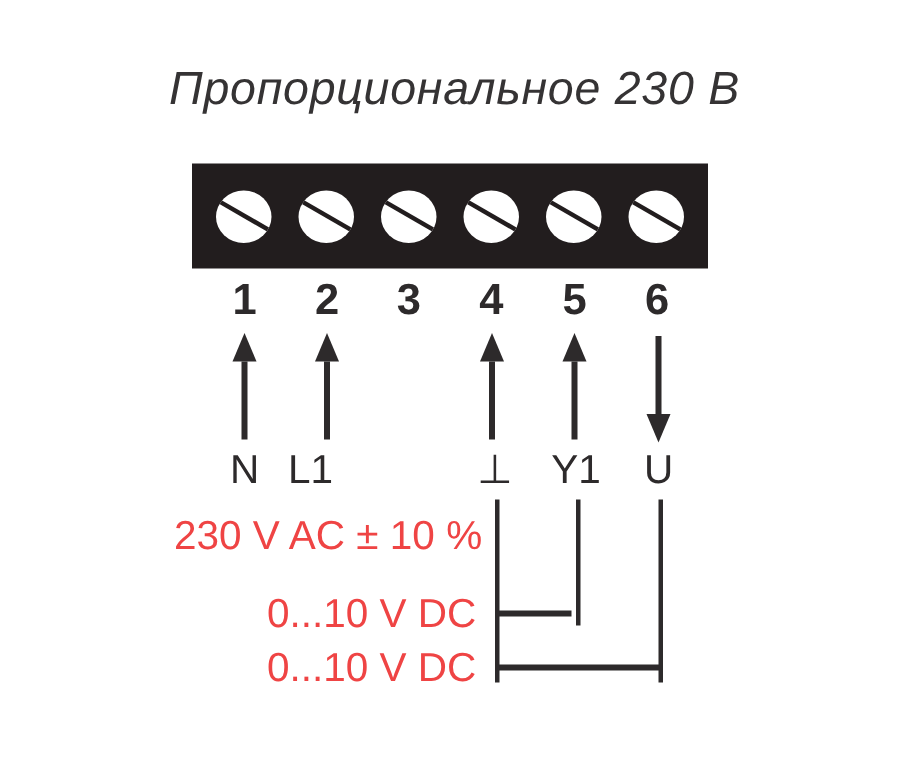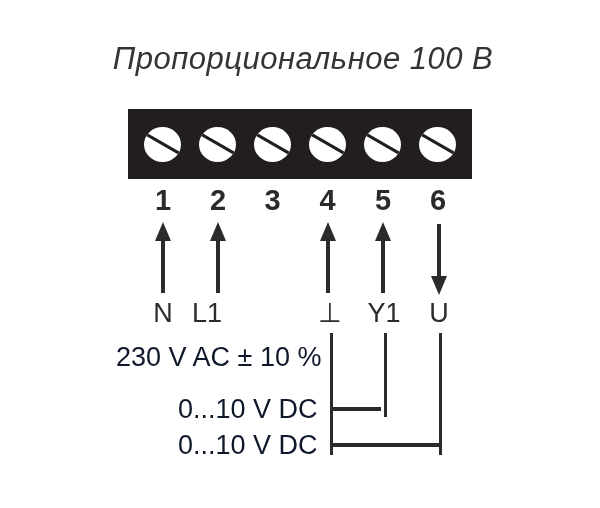--- a/index.html
+++ b/index.html
@@ -88,33 +88,33 @@
     top: 299px;
     transform: translateX(-50%);
     font-size: 27px;
     line-height: 28px;
     color: #2d2a2b;
   }
   .note {
     position: absolute;
     font-size: 27px;
     line-height: 27px;
-    color: #0f172a;
+    color: #ef4444;
     white-space: nowrap;
   }
   .vline, .hline { position: absolute; background: #2d2a2b; }
   .vline { width: 3.5px; }
   .hline { height: 3.5px; }
 </style>
 </head>
 <body>
 
 <div class="canvas">
 
-  <div class="title">Пропорциональное 100 В</div>
+  <div class="title">Пропорциональное 230 В</div>
 
   <div class="block">
     <div class="screw">
         <div class="slot"></div>
       </div>
     <div class="screw">
         <div class="slot"></div>
       </div>
     <div class="screw">
         <div class="slot"></div>

